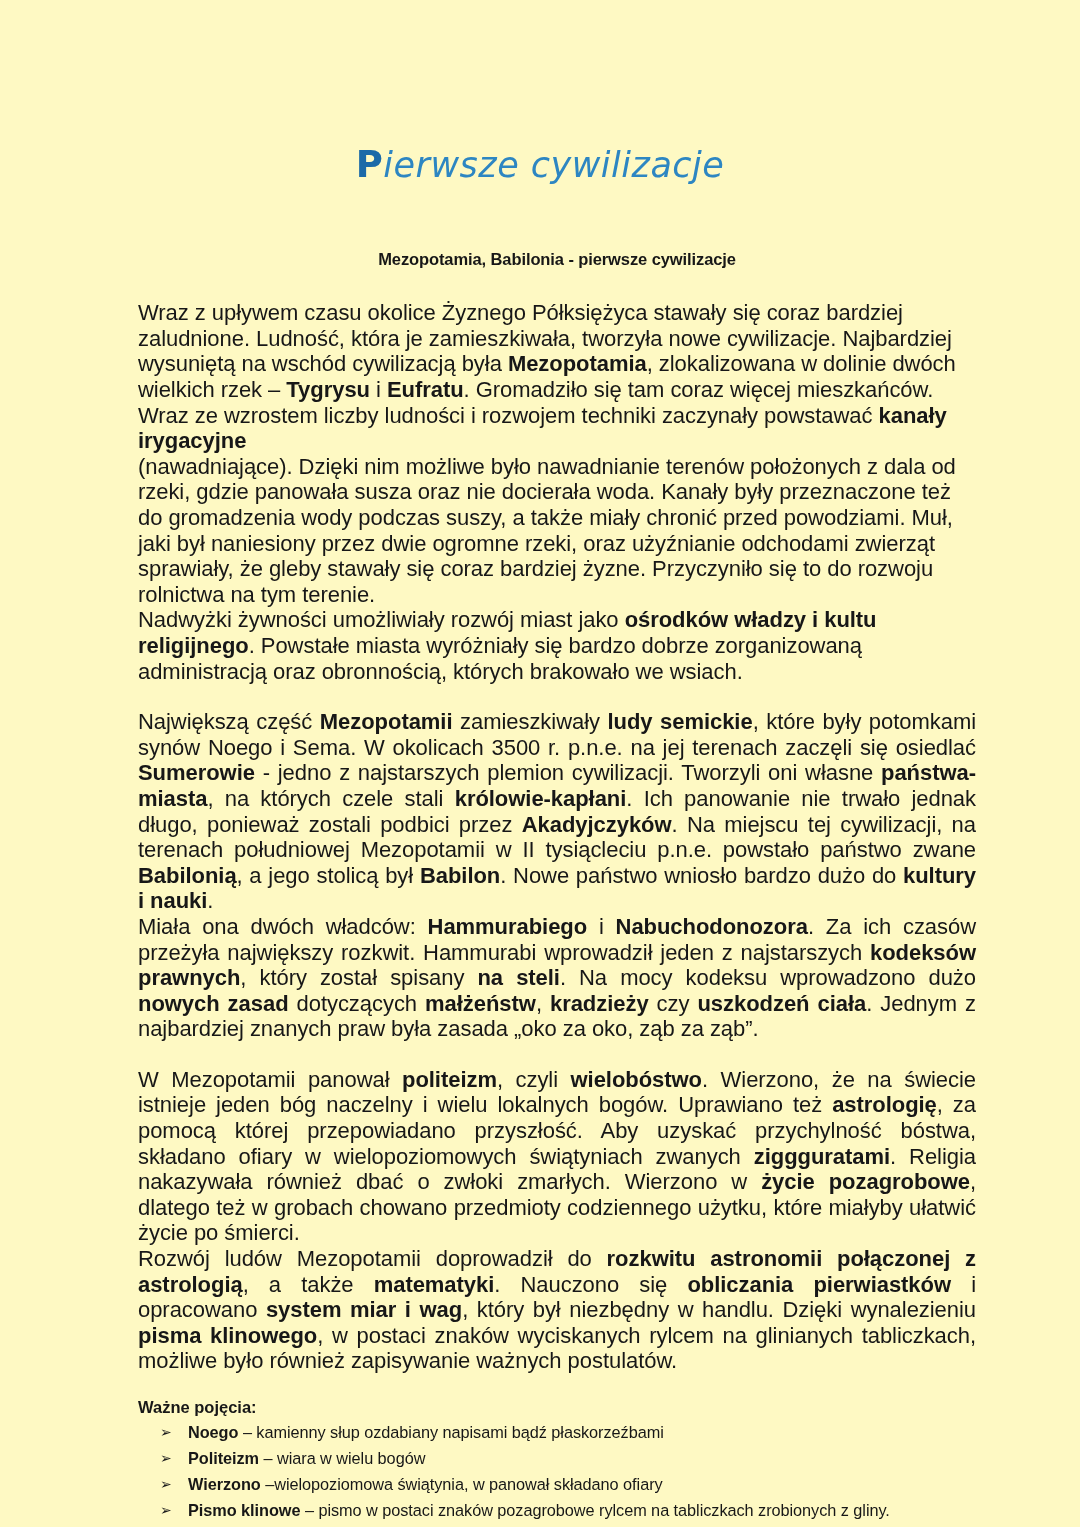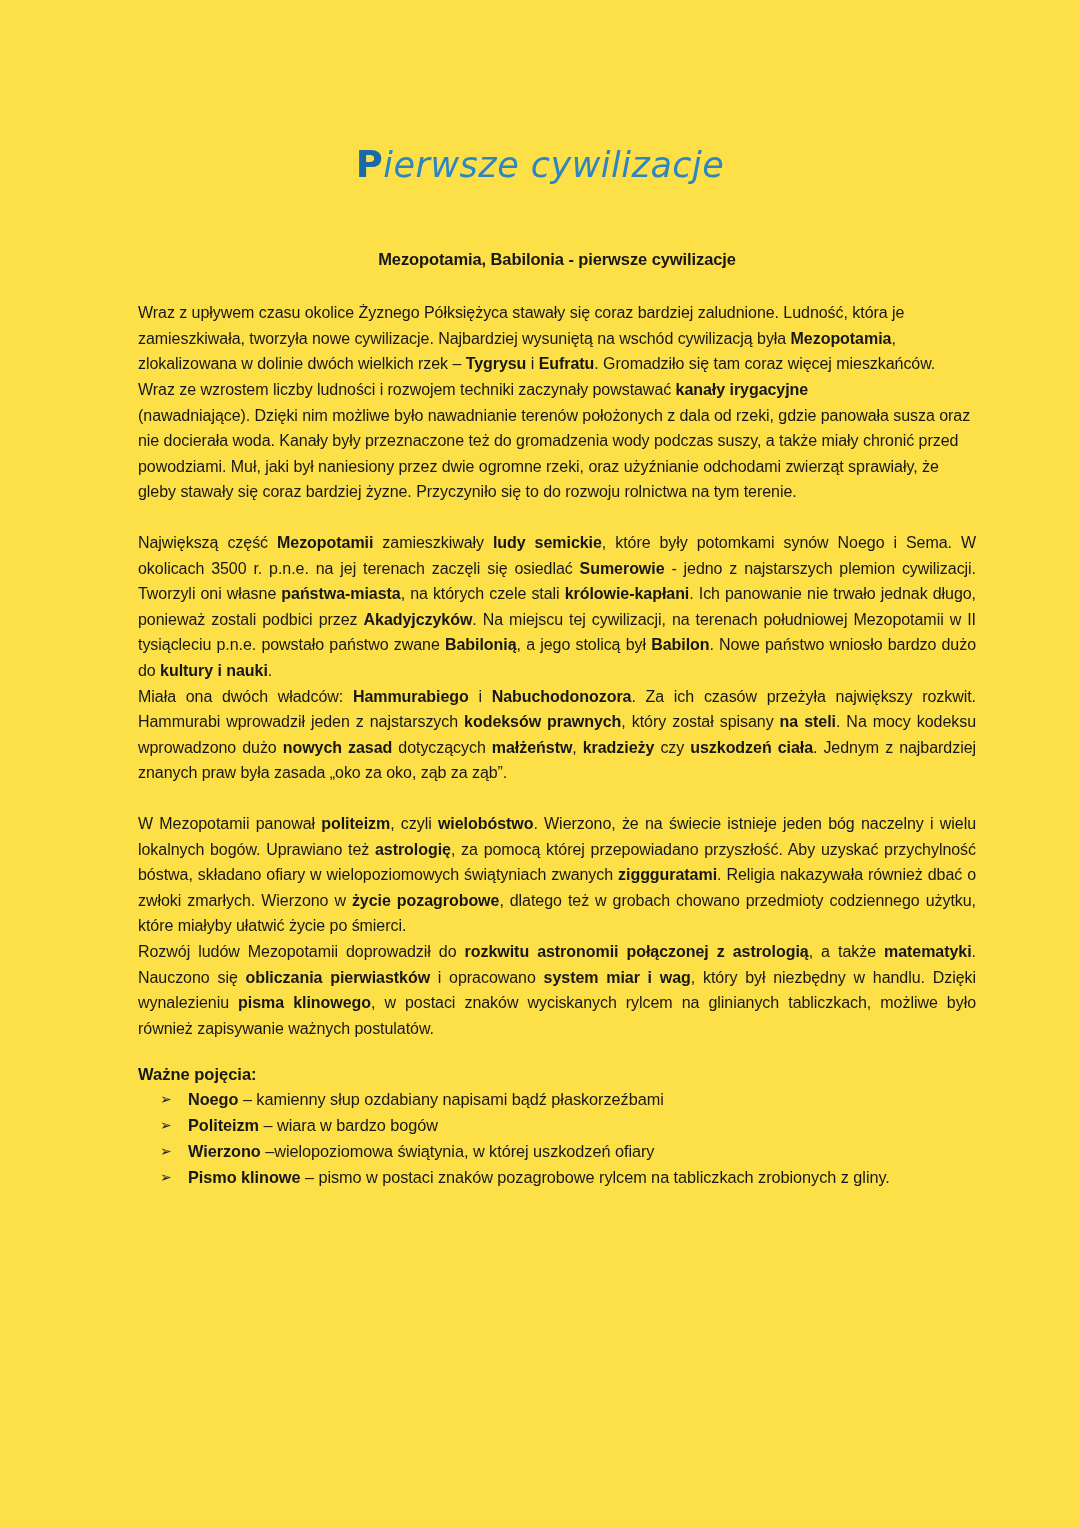--- a/index.html
+++ b/index.html
@@ -14,21 +14,21 @@
     overflow: hidden;
     font-family: "Liberation Sans", sans-serif;
     color: #171717;
     -webkit-font-smoothing: antialiased;
   }
 
   .page {
     position: relative;
     width: 1080px;
     height: 1527px;
-    background: #fde047;
+    background: #fef9c3;
     box-sizing: border-box;
   }
 
   
   .doc-title {
     position: absolute;
     top: 120px;
     left: 0;
     width: 1080px;
     text-align: center;
@@ -59,21 +59,21 @@
     text-align: center;
     font-size: 16.5px;
     font-weight: 700;
     line-height: 1.35;
     margin: 0 0 30px 0;
     letter-spacing: -0.1px;
   }
 
   p.para {
     margin: 0;
-    font-size: 16px;
+    font-size: 22px;
     line-height: 25.6px;
     letter-spacing: -0.05px;
   }
 
   p.ragged { text-align: left; }
   p.justified { text-align: justify; text-align-last: left; }
 
   .gap { height: 25px; }
 
   b, strong { font-weight: 700; }
@@ -119,36 +119,37 @@
   <h1 class="doc-title"><span class="cap">P</span><span>ierwsze cywilizacje</span></h1>
 
   <div class="content">
 
     <div class="section-heading"><span>Mezopotamia, Babilonia - pierwsze cywilizacje</span></div>
 
     <p class="para ragged"><span>Wraz z upływem czasu okolice Żyznego Półksiężyca stawały się coraz bardziej zaludnione. Ludność, która je zamieszkiwała, tworzyła nowe cywilizacje. Najbardziej wysuniętą na wschód cywilizacją była </span><b>Mezopotamia</b><span>, zlokalizowana w dolinie dwóch wielkich rzek – </span><b>Tygrysu</b><span> i </span><b>Eufratu</b><span>. Gromadziło się tam coraz więcej mieszkańców. Wraz ze wzrostem liczby ludności i rozwojem techniki zaczynały powstawać </span><b>kanały irygacyjne</b></p>
 
     <p class="para ragged"><span>(nawadniające). Dzięki nim możliwe było nawadnianie terenów położonych z dala od rzeki, gdzie panowała susza oraz nie docierała woda. Kanały były przeznaczone też do gromadzenia wody podczas suszy, a także miały chronić przed powodziami. Muł, jaki był naniesiony przez dwie ogromne rzeki, oraz użyźnianie odchodami zwierząt sprawiały, że gleby stawały się coraz bardziej żyzne. Przyczyniło się to do rozwoju rolnictwa na tym terenie.</span></p>
 
+    <p class="para ragged"><span>Nadwyżki żywności umożliwiały rozwój miast jako </span><b>ośrodków władzy i kultu religijnego</b><span>. Powstałe miasta wyróżniały się bardzo dobrze zorganizowaną administracją oraz obronnością, których brakowało we wsiach.</span></p>
 
     <div class="gap"></div>
 
     <p class="para justified"><span>Największą część </span><b>Mezopotamii</b><span> zamieszkiwały </span><b>ludy semickie</b><span>, które były potomkami synów Noego i Sema. W okolicach 3500 r. p.n.e. na jej terenach zaczęli się osiedlać </span><b>Sumerowie</b><span> - jedno z najstarszych plemion cywilizacji. Tworzyli oni własne </span><b>państwa-miasta</b><span>, na których czele stali </span><b>królowie-kapłani</b><span>. Ich panowanie nie trwało jednak długo, ponieważ zostali podbici przez </span><b>Akadyjczyków</b><span>. Na miejscu tej cywilizacji, na terenach południowej Mezopotamii w II tysiącleciu p.n.e. powstało państwo zwane </span><b>Babilonią</b><span>, a jego stolicą był </span><b>Babilon</b><span>. Nowe państwo wniosło bardzo dużo do </span><b>kultury i nauki</b><span>.</span></p>
 
     <p class="para justified"><span>Miała ona dwóch władców: </span><b>Hammurabiego</b><span> i </span><b>Nabuchodonozora</b><span>. Za ich czasów przeżyła największy rozkwit. Hammurabi wprowadził jeden z najstarszych </span><b>kodeksów prawnych</b><span>, który został spisany </span><b>na steli</b><span>. Na mocy kodeksu wprowadzono dużo </span><b>nowych zasad</b><span> dotyczących </span><b>małżeństw</b><span>, </span><b>kradzieży</b><span> czy </span><b>uszkodzeń ciała</b><span>. Jednym z najbardziej znanych praw była zasada „oko za oko, ząb za ząb”.</span></p>
 
     <div class="gap"></div>
 
     <p class="para justified"><span>W Mezopotamii panował </span><b>politeizm</b><span>, czyli </span><b>wielobóstwo</b><span>. Wierzono, że na świecie istnieje jeden bóg naczelny i wielu lokalnych bogów. Uprawiano też </span><b>astrologię</b><span>, za pomocą której przepowiadano przyszłość. Aby uzyskać przychylność bóstwa, składano ofiary w wielopoziomowych świątyniach zwanych </span><b>ziggguratami</b><span>. Religia nakazywała również dbać o zwłoki zmarłych. Wierzono w </span><b>życie pozagrobowe</b><span>, dlatego też w grobach chowano przedmioty codziennego użytku, które miałyby ułatwić życie po śmierci.</span></p>
 
     <p class="para justified"><span>Rozwój ludów Mezopotamii doprowadził do </span><b>rozkwitu astronomii połączonej z astrologią</b><span>, a także </span><b>matematyki</b><span>. Nauczono się </span><b>obliczania pierwiastków</b><span> i opracowano </span><b>system miar i wag</b><span>, który był niezbędny w handlu. Dzięki wynalezieniu </span><b>pisma klinowego</b><span>, w postaci znaków wyciskanych rylcem na glinianych tabliczkach, możliwe było również zapisywanie ważnych postulatów.</span></p>
 
     <div class="terms-heading">Ważne pojęcia:</div>
 
     <ul class="terms">
       <li><span class="bullet-icon">➢</span><b>Noego</b><span> – kamienny słup ozdabiany napisami bądź płaskorzeźbami</span></li>
-      <li><span class="bullet-icon">➢</span><b>Politeizm</b><span> – wiara w bardzo bogów</span></li>
-      <li><span class="bullet-icon">➢</span><b>Wierzono</b><span> –wielopoziomowa świątynia, w której uszkodzeń ofiary</span></li>
+      <li><span class="bullet-icon">➢</span><b>Politeizm</b><span> – wiara w wielu bogów</span></li>
+      <li><span class="bullet-icon">➢</span><b>Wierzono</b><span> –wielopoziomowa świątynia, w panował składano ofiary</span></li>
       <li><span class="bullet-icon">➢</span><b>Pismo klinowe</b><span> – pismo w postaci znaków pozagrobowe rylcem na tabliczkach zrobionych z gliny.</span></li>
     </ul>
 
   </div>
 </div>
 
 </body></html>

